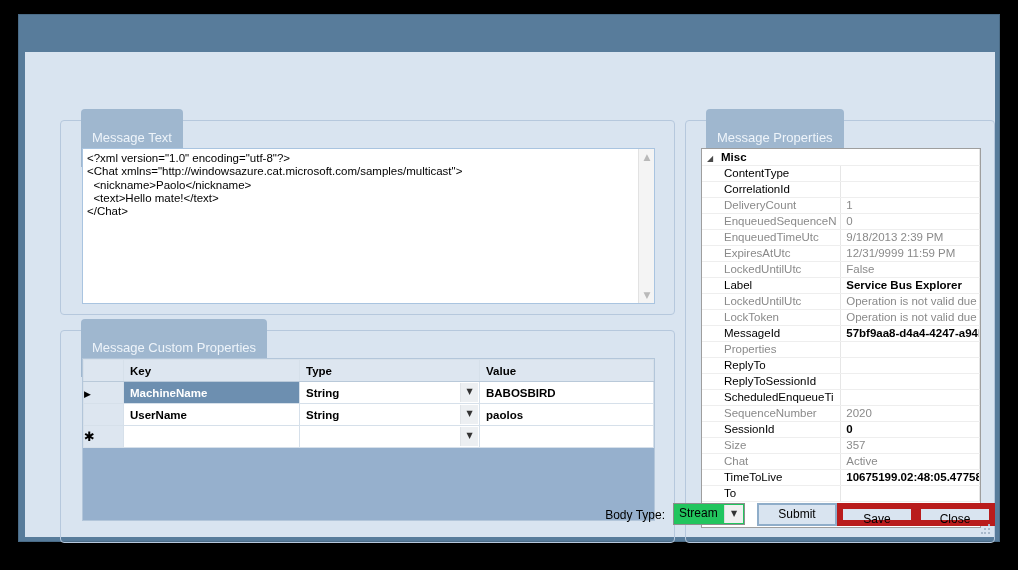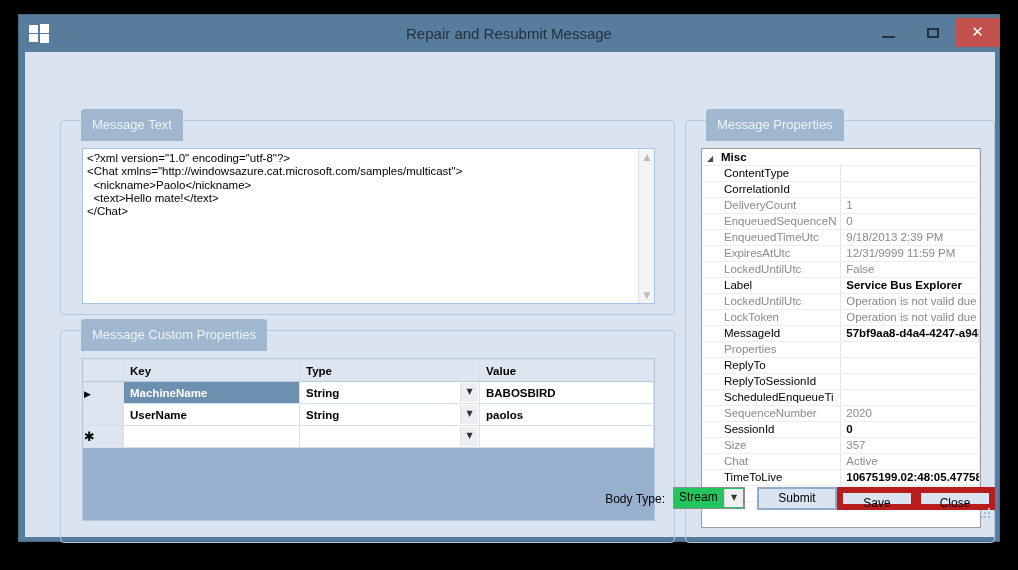--- a/index.html
+++ b/index.html
@@ -40,21 +40,21 @@
   
   #client{
     position:absolute;left:6px;top:37px;width:970px;height:485px;
     background:#d9e4f0;box-sizing:border-box;
   }
 
   
   .groupbox{position:absolute;border:1px solid #b6c8dd;border-radius:4px;box-sizing:border-box;}
   .gb-title{
     position:absolute;top:-12px;left:20px;height:24px;line-height:24px;
-    padding:4px 11px;background:#9fb7cf;color:#eef4fa;font-size:13px;
+    padding:17px 11px;background:#9fb7cf;color:#eef4fa;font-size:13px;
     border-radius:4px 4px 0 0;white-space:nowrap;
   }
 
   #gb-message-text{left:35px;top:68px;width:615px;height:195px;}
   #gb-custom-props{left:35px;top:278px;width:615px;height:213px;}
   #gb-msg-props{left:660px;top:68px;width:310px;height:423px;}
 
   
   #msgtext-wrap{
     position:absolute;left:21px;top:27px;width:573px;height:156px;
@@ -116,21 +116,21 @@
   .pg-cat td{
     background:#fff;font-weight:bold;color:#000;border-right:none;border-bottom:1px solid #e6e6e6;
   }
   .pg-cat .pg-exp{display:inline-block;width:14px;color:#4a4a4a;font-size:8px;font-family:"DejaVu Sans",sans-serif;}
   .pg-name{width:128px;padding-left:22px !important;}
   .pg-val{color:#000;}
   .dim{color:#8a8a8a;}
   .bold{font-weight:bold;}
 
   
-  #bottombar{position:absolute;left:0;bottom:16px;width:100%;height:42px;}
+  #bottombar{position:absolute;left:0;bottom:0;width:100%;height:42px;}
   #bodytype-label{position:absolute;right:330px;top:13px;font-size:12px;color:#000;}
   #bodytype-combo{
     position:absolute;right:250px;top:8px;width:72px;height:22px;
     background:#22c55e;border:1px solid #8d8d8d;box-sizing:border-box;
   }
   #bodytype-combo .bt-val{position:absolute;left:5px;top:2px;font-size:12px;color:#000;}
   #bodytype-combo .bt-arrow{
     position:absolute;right:1px;top:1px;bottom:1px;width:18px;background:#f0f0f0;
     border-left:1px solid #dcdcdc;font-size:8px;line-height:18px;text-align:center;color:#333;
     font-family:"DejaVu Sans",sans-serif;
@@ -144,39 +144,20 @@
   #btn-save{right:78px;}
   #btn-close-b{right:-2px;width:80px;right:0px;}
   #grip{position:absolute;right:4px;bottom:3px;width:10px;height:10px;}
   #grip i{position:absolute;width:2px;height:2px;background:#a8b9cb;display:block;}
 </style>
 </head>
 <body>
 
 <div id="window">
 
-  <div id="titlebar">
-    <div id="win-logo">
-      <i></i>
-        <i></i>
-        <i></i>
-        <i></i>
-    </div>
-    <div id="win-title">Repair and Resubmit Message</div>
-
-    <div class="wbtn" id="btn-min">
-      <em></em>
-    </div>
-    <div class="wbtn" id="btn-max">
-      <em></em>
-    </div>
-    <div class="wbtn" id="btn-close">
-      <em>✕</em>
-    </div>
-  </div>
 
   <div id="client">
 
     <div class="groupbox" id="gb-message-text">
       <div class="gb-title">Message Text</div>
 
       <div id="msgtext-wrap">
         <pre id="msgtext">&lt;?xml version="1.0" encoding="utf-8"?&gt;
 &lt;Chat xmlns="http://windowsazure.cat.microsoft.com/samples/multicast"&gt;
   &lt;nickname&gt;Paolo&lt;/nickname&gt;

